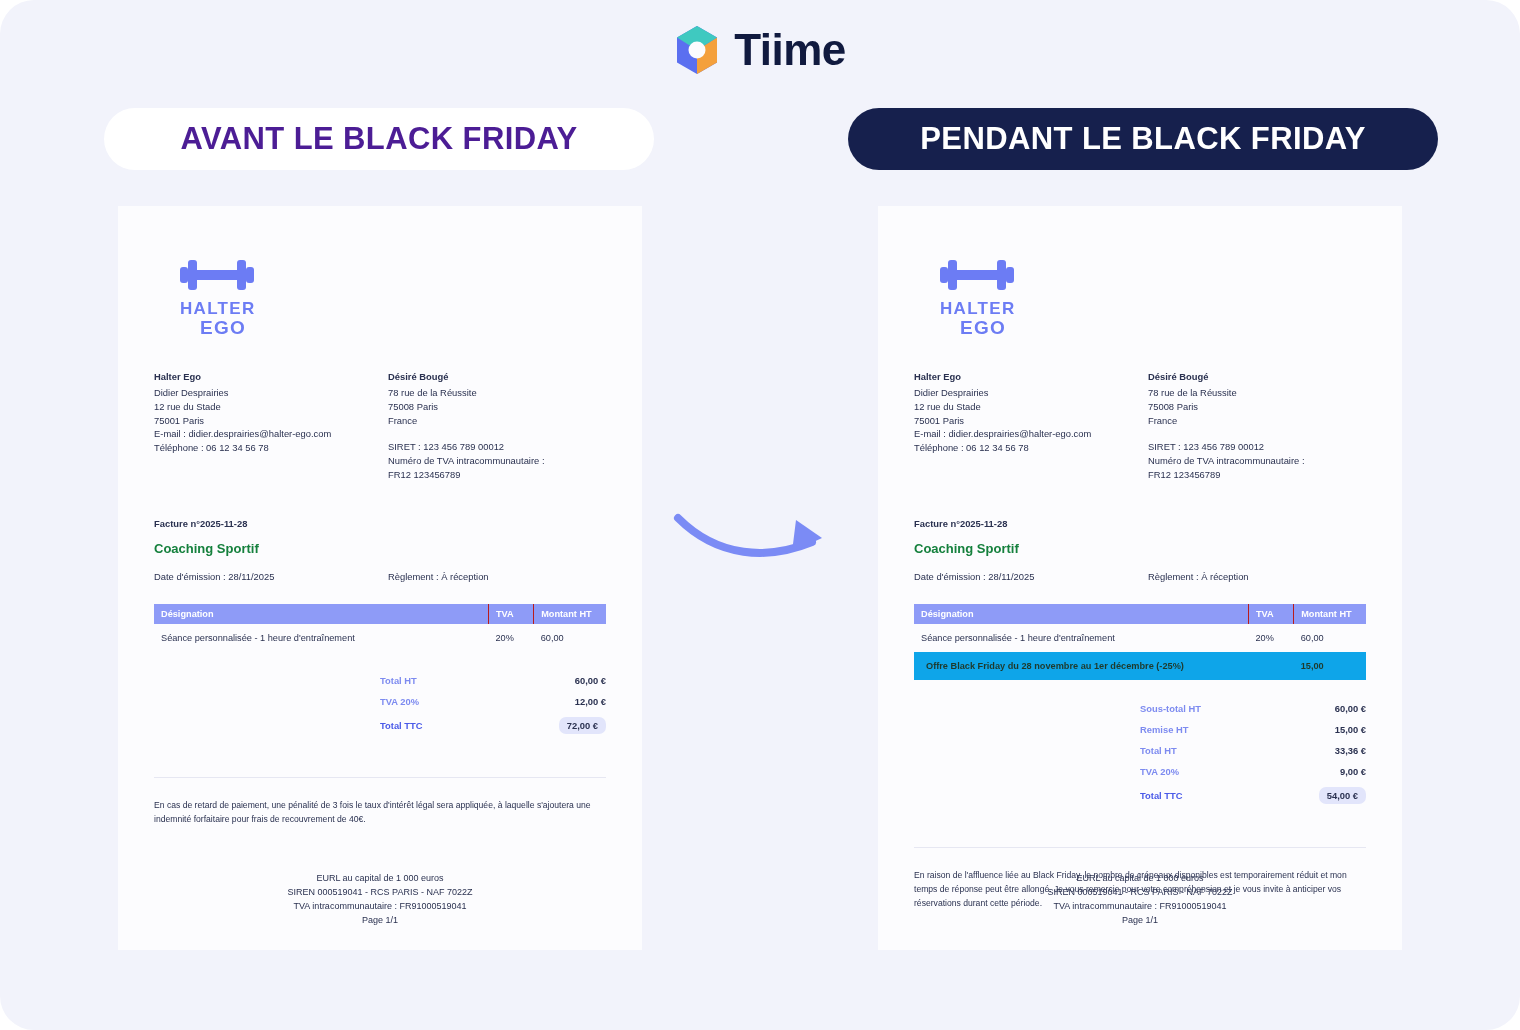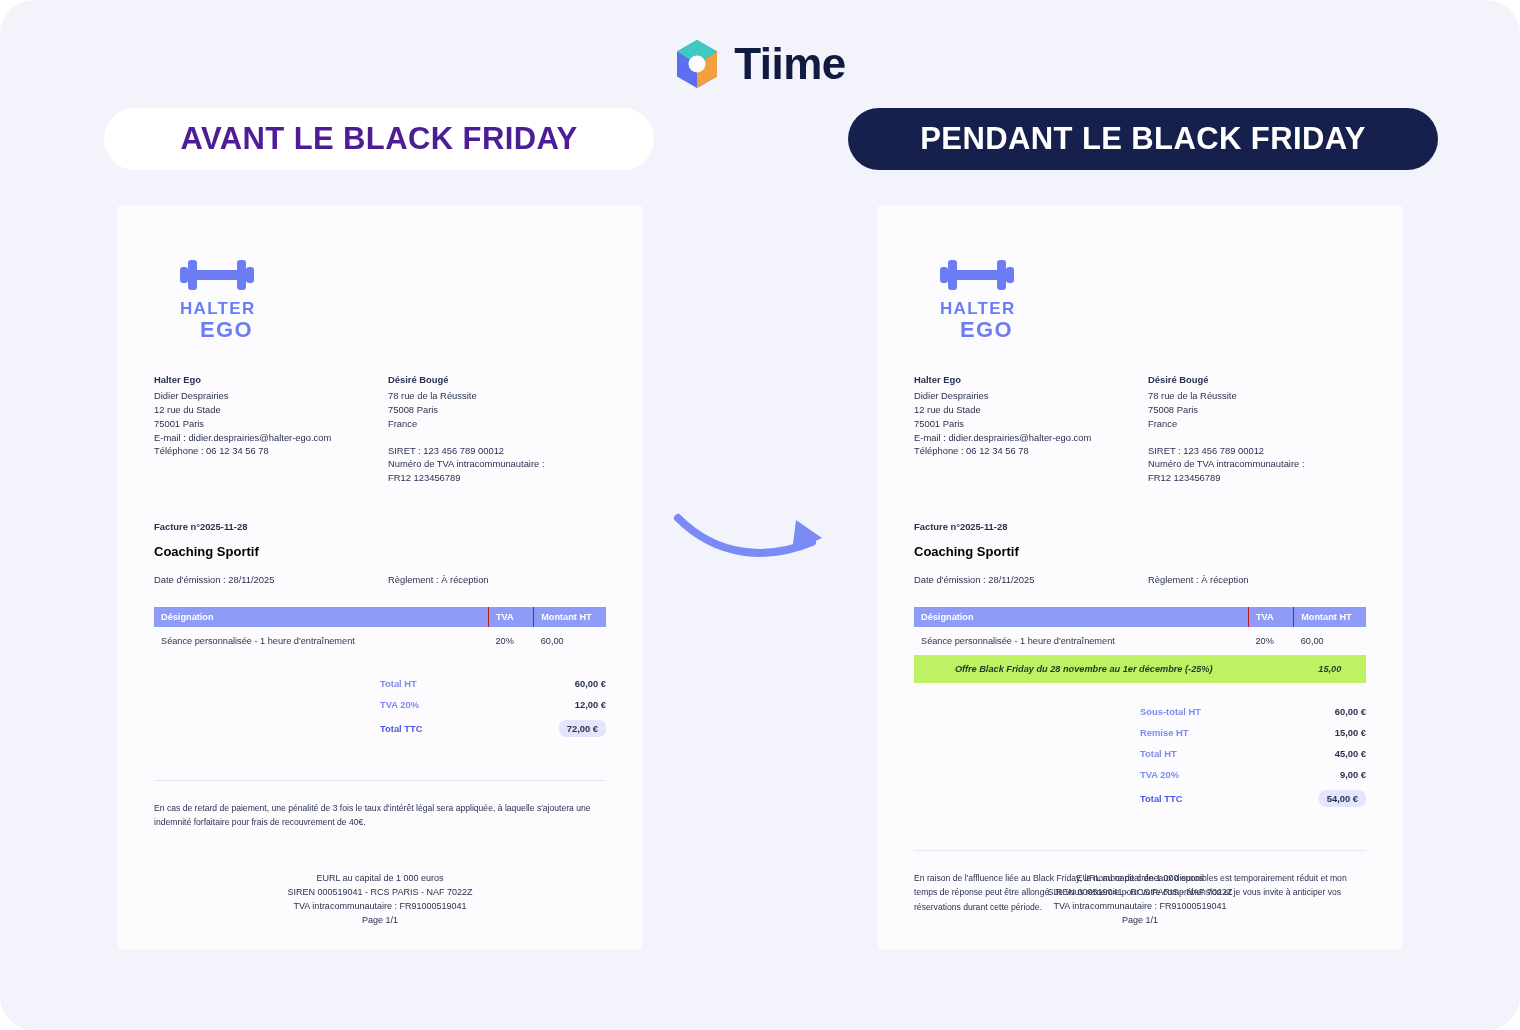--- a/index.html
+++ b/index.html
@@ -12,21 +12,21 @@
     position: relative;
     width: 1520px; height: 1030px;
     background: #f2f3fb;
     border-radius: 34px;
     overflow: hidden;
   }
 
   
   .brand {
     position: absolute;
-    top: 38px; left: 0; right: 0;
+    top: 24px; left: 0; right: 0;
     display: flex; align-items: center; justify-content: center;
     gap: 14px;
   }
   .brand-mark { width: 46px; height: 52px; display: block; }
   .brand-name {
     font-size: 44px;
     font-weight: bold;
     color: #111a3f;
     letter-spacing: -0.5px;
   }
@@ -68,21 +68,21 @@
   
   .logo-block { margin-top: 14px; margin-left: 26px; }
   .logo-bar { width: 74px; height: 42px; display:block; }
   .logo-text1, .logo-text2 {
     color: #6c7cf4;
     font-weight: bold;
     letter-spacing: 1.3px;
     line-height: 1.05;
   }
   .logo-text1 { font-size: 17px; margin-top: 4px; }
-  .logo-text2 { font-size: 22px; margin-left: 20px; }
+  .logo-text2 { font-size: 19px; margin-left: 20px; }
 
   
   .addr-row {
     display: flex;
     margin-top: 32px;
     font-size: 9.4px;
     color: #2a3150;
     line-height: 1.48;
   }
   .addr-col { width: 50%; }
@@ -93,21 +93,21 @@
   .inv-no {
     margin-top: 36px;
     font-size: 9.4px;
     font-weight: bold;
     color: #2a3150;
   }
   .inv-title {
     margin-top: 12px;
     font-size: 13px;
     font-weight: bold;
-    color: #000000;
+    color: #15803d;
   }
   .inv-meta {
     display: flex;
     margin-top: 15px;
     font-size: 9.4px;
     color: #2a3150;
   }
   .inv-meta .c1 { width: 50%; }
   .inv-meta .c2 { width: 50%; padding-left: 8px; }
 
@@ -131,26 +131,24 @@
   table.lines thead th:last-child { border-right: none; }
   .col-desig { width: 74%; }
   .col-tva   { width: 10%; }
   .col-ht    { width: 16%; }
   table.lines tbody td {
     padding: 9px 7px;
     vertical-align: top;
   }
   .cell-center { text-align: left; margin-left: 15px; }
   .row-promo td {
-    background: #bef264;
-    font-weight: bold;
-    font-style: italic;
+    background: #0ea5e9;
+    font-weight: bold;
     color: #1f3a2c;
     padding: 7px 7px;
-    text-align: center;
   }
   .row-promo td:first-child { padding-left: 12px; }
 
   
   .totals {
     margin-top: 18px;
     display: flex;
     justify-content: flex-end;
   }
   .totals-inner { width: 50%; }
@@ -381,21 +379,21 @@
         <div class="tot-row">
           <span class="lbl">Sous-total HT</span>
           <span class="val">60,00 €</span>
         </div>
         <div class="tot-row">
           <span class="lbl">Remise HT</span>
           <span class="val">15,00 €</span>
         </div>
         <div class="tot-row">
           <span class="lbl">Total HT</span>
-          <span class="val">45,00 €</span>
+          <span class="val">33,36 €</span>
         </div>
         <div class="tot-row">
           <span class="lbl">TVA 20%</span>
           <span class="val">9,00 €</span>
         </div>
         <div class="tot-row ttc">
           <span class="lbl">Total TTC</span>
           <span class="val">54,00 €</span>
         </div>
       </div>

